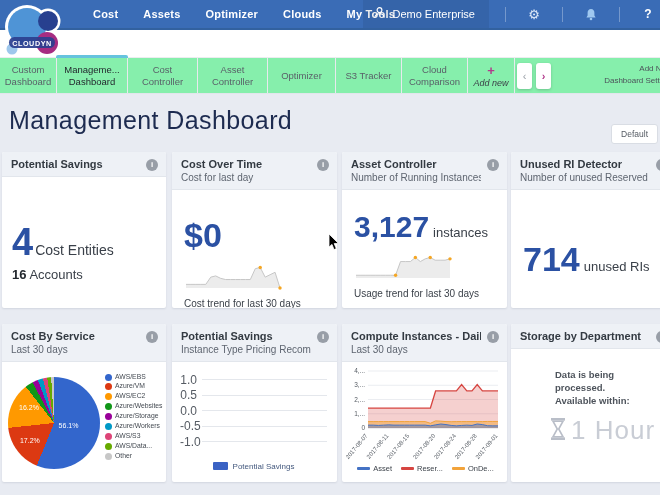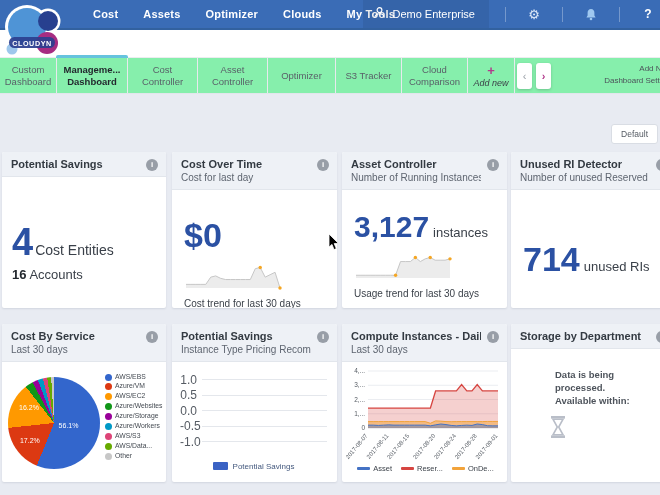--- a/index.html
+++ b/index.html
@@ -19,21 +19,21 @@
   .bell-icon svg { display:block; }
   .help-label { color:#fff; font-weight:700; font-size:12px; }
 
   
   .logo { position:absolute; left:0; top:1px; width:62px; height:58px; z-index:6; }
 
   
   .substrip { position:absolute; top:30px; left:0; width:660px; height:27px; background:#fff; }
   .tabbar { position:absolute; top:57px; left:0; width:660px; height:37px; background:#86efac; display:flex; border-top:1px solid #ececf0; border-bottom:1px solid #e2e6ec; z-index:2; }
   .tab { position:relative; flex:none; display:flex; align-items:center; justify-content:center; text-align:center; font-size:9.5px; line-height:1.25; color:#596068; border-right:1px solid #e7eaee; cursor:pointer; padding:2px 4px; }
-  .tab.active { color:#23282e; font-weight:700; }
+  .tab.active { color:#23282e; font-weight:400; }
   .tab.active::before { content:""; position:absolute; top:-3px; left:-1px; right:-1px; height:3px; background:#66c3de; border-radius:2px 2px 0 0; }
   .tab-addnew { flex:none; width:47px; display:flex; flex-direction:column; align-items:center; justify-content:center; border-right:1px solid #e7eaee; cursor:pointer; }
   .addnew-plus { color:#b13a8c; font-size:13px; font-weight:700; line-height:1; }
   .addnew-label { color:#3b4148; font-size:9px; margin-top:1px;font-style:italic; }
   .tab-arrow { flex:none; width:15px; height:26px; margin:5px 2px 0 2px; background:#fff; box-shadow:0 1px 3px rgba(0,0,0,.18); border-radius:3px; display:flex; align-items:center; justify-content:center; font-size:11px; cursor:pointer; }
   .arrow-prev { color:#9aa0a8; }
   .arrow-next { color:#b13a8c; font-weight:700; }
   .tab-settings { position:absolute; right:-6px; top:5px; text-align:right; font-size:8px; color:#4c525a; line-height:1.5; cursor:pointer; }
 
   
@@ -184,20 +184,21 @@
     </div>
     <div class="tab-arrow arrow-prev">‹</div>
     <div class="tab-arrow arrow-next">›</div>
     <div class="tab-settings">
       <div>Add Ne</div>
       <div>Dashboard Settin</div>
     </div>
   </div>
 
   <div class="titlebar">
+    <h1 class="page-title">Management Dashboard</h1>
     <button class="default-btn">Default</button>
   </div>
 
   <section class="card" id="card-ps">
     <div class="card-header">
       <div class="card-title">Potential Savings</div>
       <div class="info-icon">i</div>
     </div>
     <div class="body">
       <div class="metric-row">
@@ -417,20 +418,21 @@
     <div class="body">
       <div class="sbd-msg">Data is being processed. Available within:</div>
       <div class="sbd-avail">
         <span>
           <svg width="18" height="24" viewBox="0 0 18 24">
               <rect x="2" y="1" width="14" height="2.6" fill="#b9bec8"></rect>
               <rect x="2" y="20.4" width="14" height="2.6" fill="#b9bec8"></rect>
               <path d="M4 4.2 L14 4.2 L9.7 12 L14 19.8 L4 19.8 L8.3 12 Z" fill="none" stroke="#b9bec8" stroke-width="1.6"></path>
             </svg>
         </span>
+        <span class="sbd-hour">1 Hour</span>
       </div>
     </div>
   </section>
 
   <div class="cursor">
     <svg width="12" height="17" viewBox="0 0 12 17">
         <polygon points="1,0 1,13 4,10.4 6,15.6 8.3,14.6 6.2,9.6 10.5,9.4" fill="#000" stroke="#fff" stroke-width="0.8"></polygon>
       </svg>
   </div>
 

